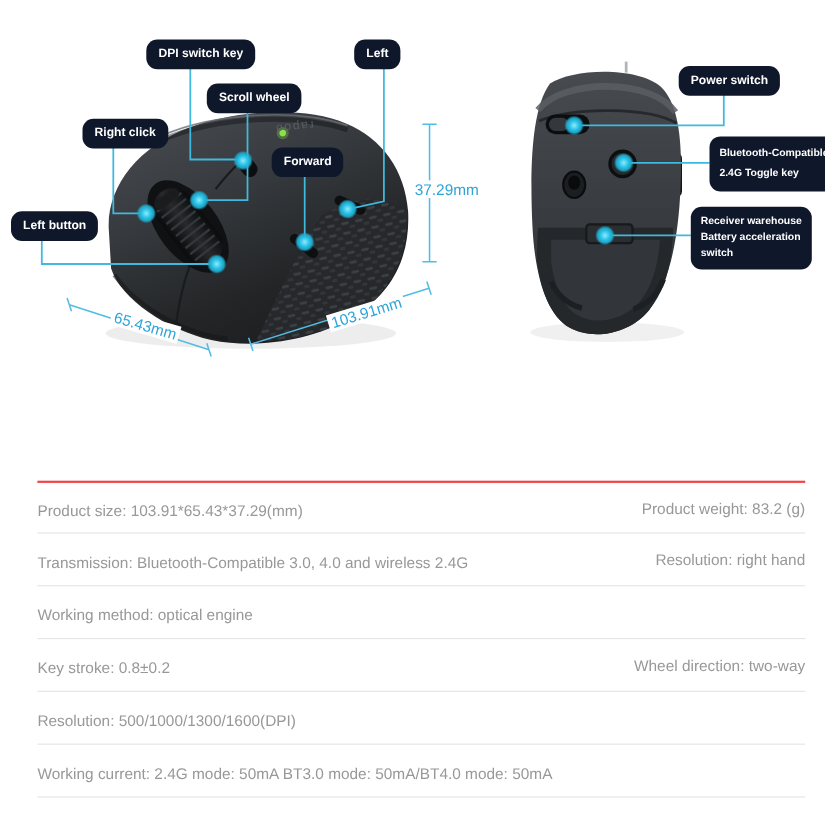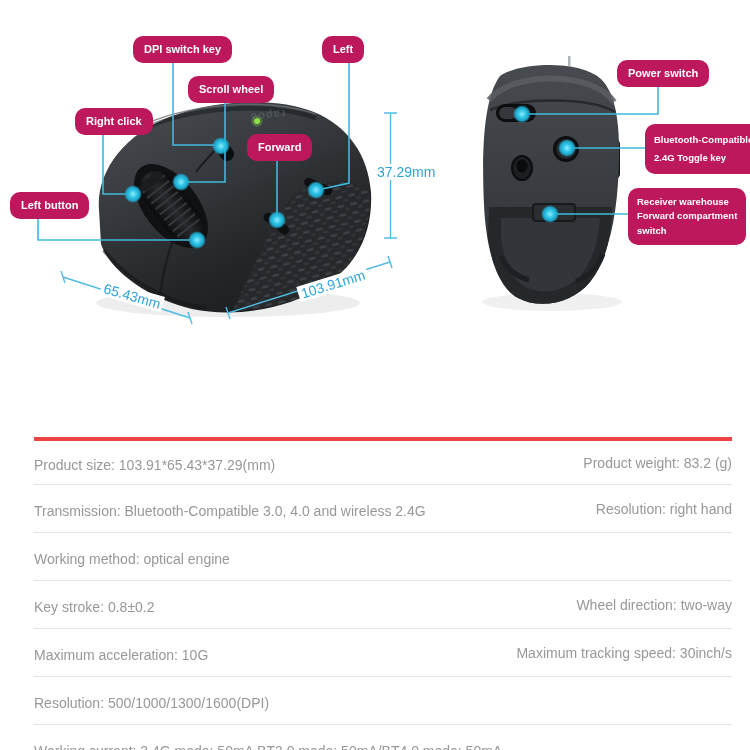--- a/index.html
+++ b/index.html
@@ -1,20 +1,20 @@
 <!DOCTYPE html>
 <html><head>
 <meta charset="utf-8">
 <style>
   html,body{margin:0;padding:0;background:#fff;}
   body{width:750px;height:750px;overflow:hidden;font-family:"Liberation Sans",sans-serif;position:relative;}
   .stage{position:absolute;left:0;top:0;width:750px;height:440px;}
   .scene{position:absolute;left:0;top:0;}
   .callout{
-    position:absolute;background:#be185d;color:#fff;font-weight:bold;
+    position:absolute;background:#0f172a;color:#fff;font-weight:bold;
     font-size:11px;line-height:1.2;padding:7px 11px;border-radius:10px;
     white-space:nowrap;text-align:center;
   }
   .callout.multi{font-size:9.5px;text-align:left;padding:7px 9px;}
   .callout.multi span{display:block;white-space:nowrap;}
   #c-bt span{line-height:1.9;}
   #c-recv span{line-height:1.5;}
   #c-dpi{left:133px;top:36px}
   #c-back{left:322px;top:36px}
   #c-scroll{left:188px;top:76px}
@@ -27,21 +27,21 @@
   .dim{position:absolute;color:#2fa4d8;font-size:14px;background:#fff;padding:0 3px;white-space:nowrap;}
   #dim-h{left:374px;top:164px}
   #dim-w{left:100px;top:288px;transform:rotate(16deg);transform-origin:center;}
   #dim-l{left:297px;top:276px;transform:rotate(-17deg);transform-origin:center;}
   .specs{position:absolute;left:0;top:437px;width:750px;}
   .spec-row{
     display:flex;align-items:center;height:48px;box-sizing:border-box;
     margin:0 18px 0 34px;border-bottom:1px solid #e4e4e4;
     font-size:14px;color:#989898;padding-top:4px;
   }
-  .spec-row:first-child{border-top:4px solid #ef4444;}
+  .spec-row:first-child{border-top:2px solid #ef4444;}
   .cell-l{flex:0 0 406px;}
   .cell-r{flex:1;position:relative;top:-2px;text-align:right;}
   .spec-row.full .cell-l{flex:1;}
 </style>
 </head>
 <body>
 
 <div class="stage">
 
   <svg class="scene" width="750" height="440" viewBox="0 0 750 440">
@@ -188,21 +188,21 @@
   <div class="callout" id="c-right">Right click</div>
   <div class="callout" id="c-forward">Forward</div>
   <div class="callout" id="c-left">Left button</div>
   <div class="callout" id="c-power">Power switch</div>
   <div class="callout multi" id="c-bt">
     <span>Bluetooth-Compatible</span>
     <span>2.4G Toggle key</span>
   </div>
   <div class="callout multi" id="c-recv">
     <span>Receiver warehouse</span>
-    <span>Forward compartment</span>
+    <span>Battery acceleration</span>
     <span>switch</span>
   </div>
 
   <div class="dim" id="dim-h">37.29mm</div>
   <div class="dim" id="dim-w">65.43mm</div>
   <div class="dim" id="dim-l">103.91mm</div>
 </div>
 
 <div class="specs">
   <div class="spec-row">
@@ -214,22 +214,18 @@
     <div class="cell-r">Resolution: right hand</div>
   </div>
   <div class="spec-row">
     <div class="cell-l">Working method: optical engine</div>
   </div>
   <div class="spec-row">
     <div class="cell-l">Key stroke: 0.8±0.2</div>
     <div class="cell-r">Wheel direction: two-way</div>
   </div>
   <div class="spec-row">
-    <div class="cell-l">Maximum acceleration: 10G</div>
-    <div class="cell-r">Maximum tracking speed: 30inch/s</div>
-  </div>
-  <div class="spec-row">
     <div class="cell-l">Resolution: 500/1000/1300/1600(DPI)</div>
   </div>
   <div class="spec-row full">
     <div class="cell-l">Working current: 2.4G mode: 50mA BT3.0 mode: 50mA/BT4.0 mode: 50mA</div>
   </div>
 </div>
 
 </body></html>

